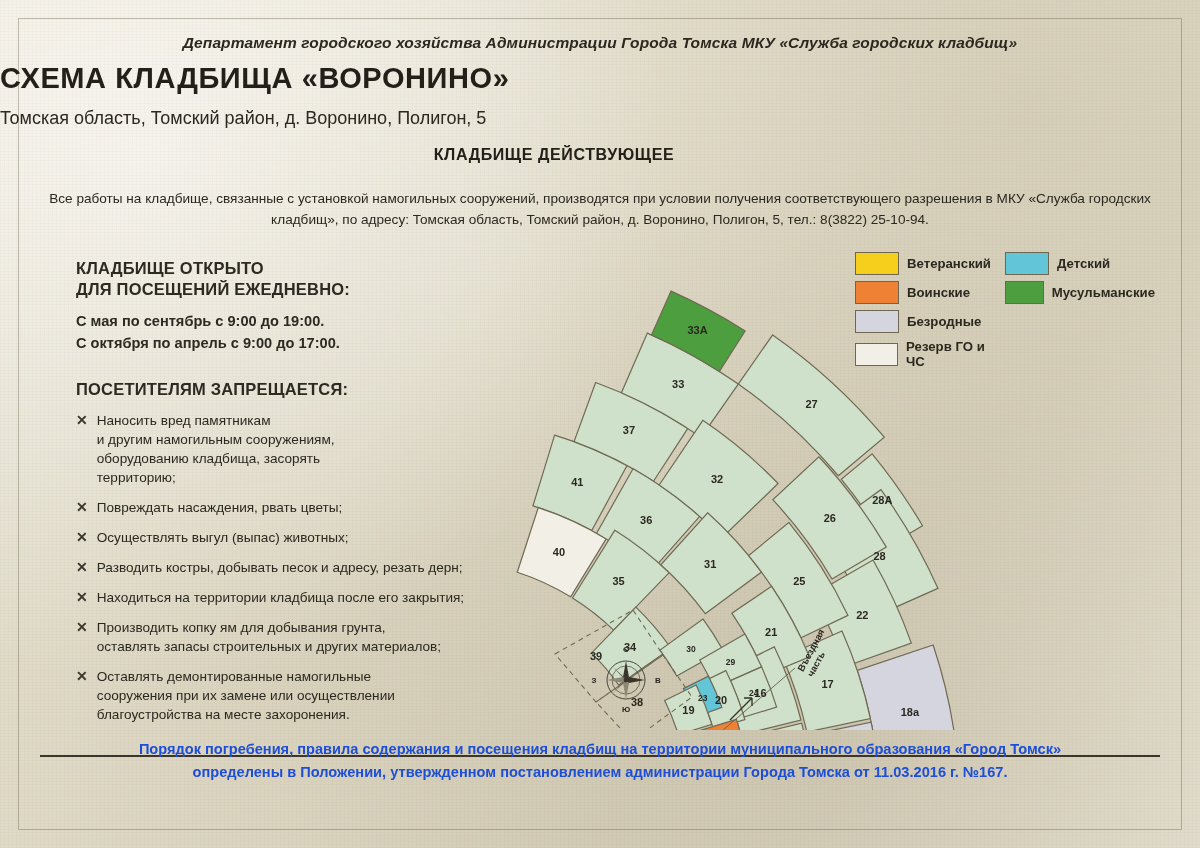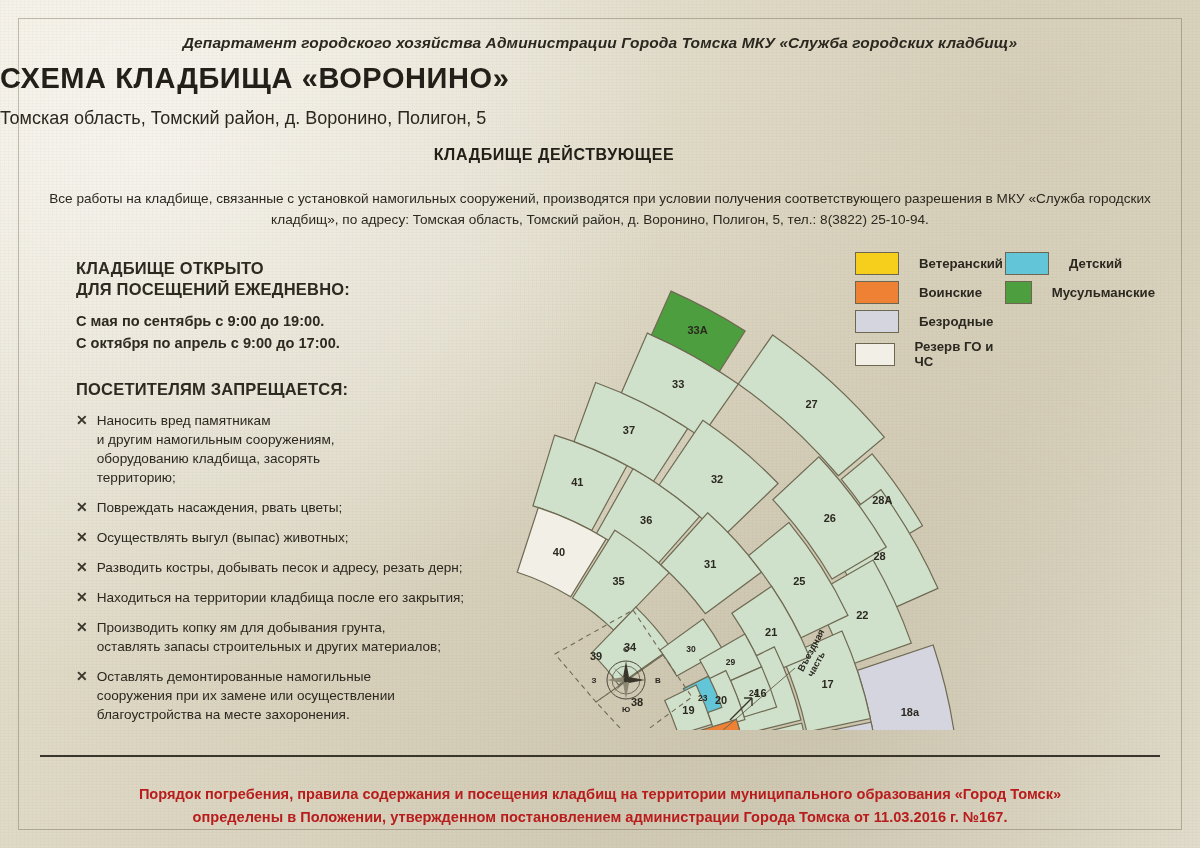--- a/index.html
+++ b/index.html
@@ -64,21 +64,21 @@
   .lsub{margin-top:10px;font-size:14.6px;font-weight:bold;line-height:22px;}
   .lhead2{margin-top:26px;font-size:16.5px;font-weight:bold;letter-spacing:.2px;}
   .rules{margin-top:12px;}
   .rule{display:flex;gap:9px;margin-bottom:11px;align-items:flex-start;}
   .x{font-size:14px;line-height:19px;color:#3a362c;flex:0 0 auto;font-weight:bold;}
   .rtext{font-size:13.6px;line-height:19px;color:#2b2820;}
 
   
   .legend{position:absolute;left:855px;top:252px;width:300px;}
   .lrow{display:flex;margin-bottom:6px;}
-  .lcell{display:flex;align-items:center;gap:20px;width:150px;}
+  .lcell{display:flex;align-items:center;gap:8px;width:150px;}
   .sw{width:42px;height:21px;border:1px solid #6d6752;}
   .ltxt{font-size:13.2px;font-weight:bold;color:#2b2820;}
 
   
   .map{position:absolute;left:400px;top:250px;width:800px;height:480px;}
   .map svg{display:block;}
   .plot{stroke:#6f6a53;stroke-width:1.2;}
   .plabel{font-family:"Liberation Sans",sans-serif;font-size:11px;fill:#2b2820;text-anchor:middle;font-weight:bold;}
   .plabel.sm{font-size:8.5px;}
   .dashed{fill:none;stroke:#6f6a53;stroke-width:1.1;stroke-dasharray:5 4;}
@@ -89,22 +89,22 @@
 
   .entrance{
     position:absolute;left:795px;top:668px;width:60px;
     font-size:9.5px;font-weight:bold;color:#2b2820;
     transform:rotate(-62deg);transform-origin:left top;line-height:11px;
   }
 
   
   .fline{position:absolute;left:40px;top:755px;width:1120px;height:2px;background:#3a362c;}
   .footer{
-    position:absolute;top:783px;left:40px;width:1120px;text-align:center;
-    font-size:14.6px;font-weight:bold;line-height:23px;color:#b91c1c;
+    position:absolute;top:738px;left:40px;width:1120px;text-align:center;
+    font-size:14.6px;font-weight:bold;line-height:23px;color:#1d4ed8;
   }
 </style>
 </head>
 <body>
 
 <div class="paper"></div>
 <div class="frame"></div>
 
 <div class="content">
 

